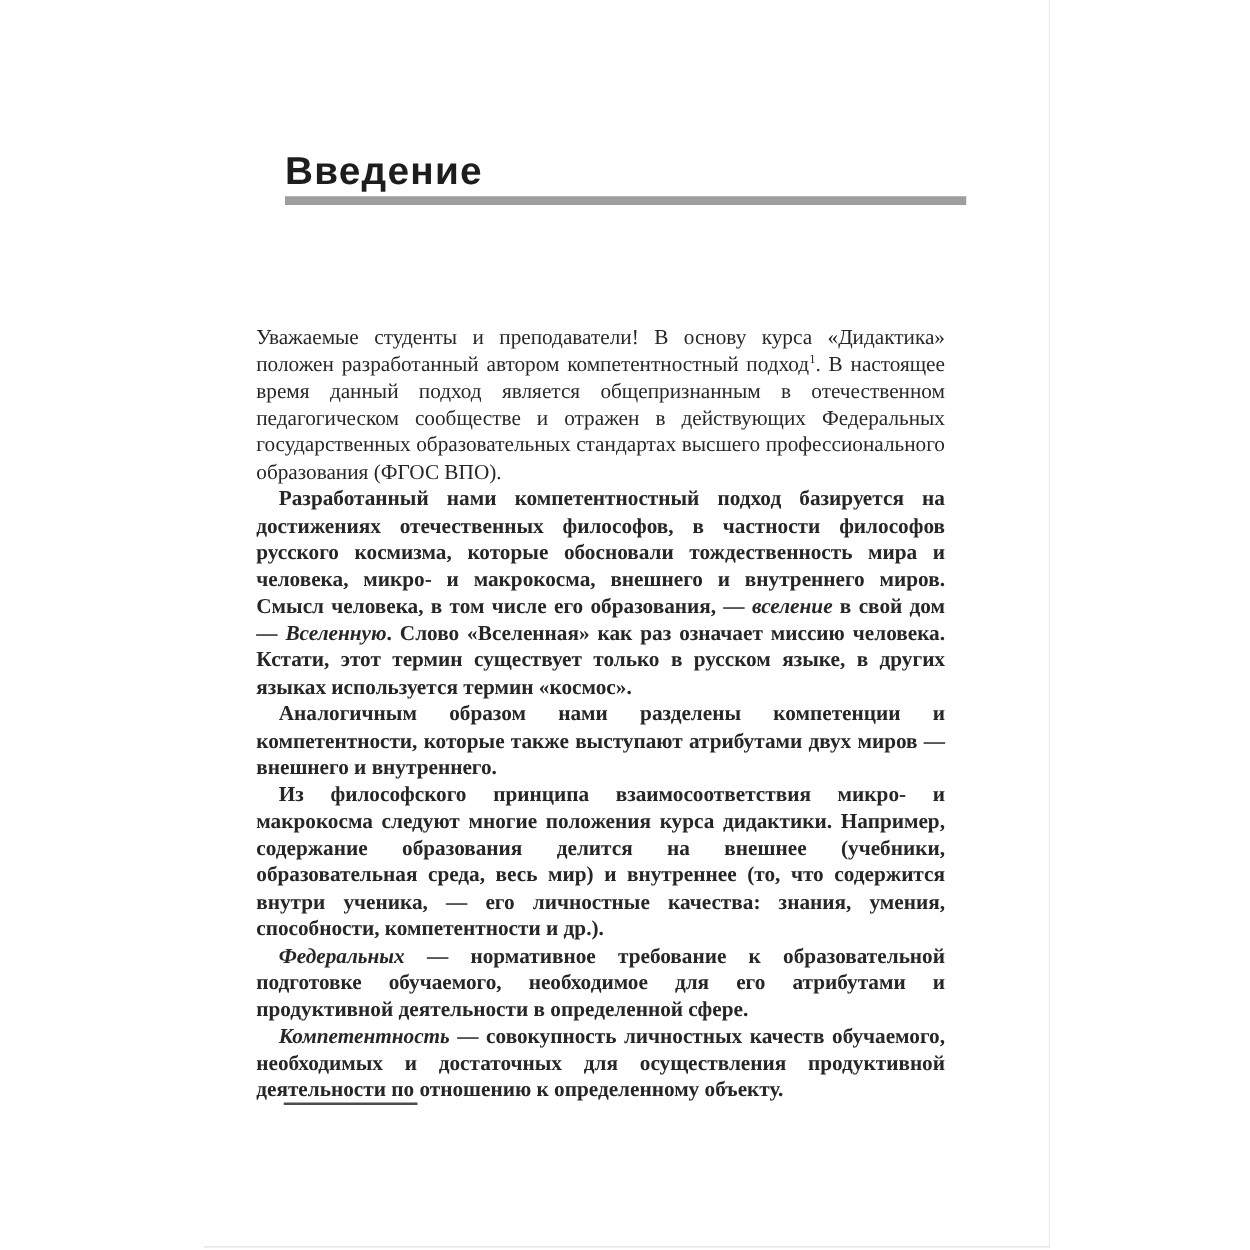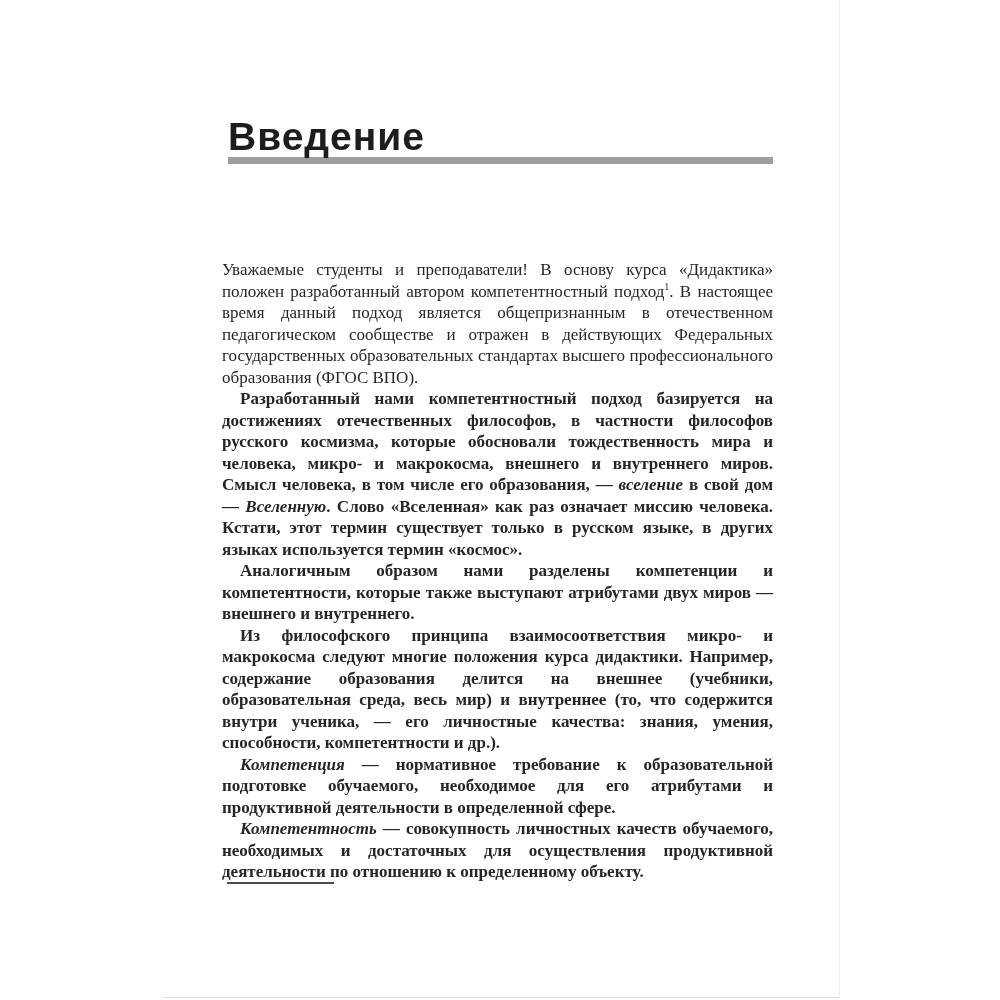--- a/index.html
+++ b/index.html
@@ -24,34 +24,34 @@
     background: #e2e2e2;
   }
   
   .chapter-header {
     position: absolute;
     left: 228px; top: 117px; width: 545px;
   }
   .chapter-title {
     font-family: "Liberation Sans", sans-serif;
     font-weight: bold;
-    font-size: 39px;
+    font-size: 31px;
     line-height: 40px;
     letter-spacing: 1px;
     color: #1d1d1d;
   }
   .title-rule {
     width: 100%;
     height: 7px;
     background: #9e9e9e;
   }
   
   .body-text {
     position: absolute;
-    left: 222px; top: 259px; width: 551px;
+    left: 205px; top: 259px; width: 551px;
     font-size: 17px;
     line-height: 21.5px;
     text-align: justify;
   }
   .body-text p { margin: 0; }
   .body-text p.indent { text-indent: 18px; font-weight: bold; }
   .body-text sup {
     font-size: 10px;
     line-height: 0;
     vertical-align: super;
@@ -94,21 +94,21 @@
   <div class="chapter-header">
     <div class="chapter-title">Введение</div>
     <div class="title-rule" style="background: rgb(158, 158, 158);"></div>
   </div>
 
   <div class="body-text">
       <p class=""><span>Уважаемые студенты и преподаватели! В основу курса «Дидактика» положен разработанный автором компетентностный подход</span><sup>1</sup><span>. В настоящее время данный подход является общепризнанным в отечественном педагогическом сообществе и отражен в действующих Федеральных государственных образовательных стандартах высшего профессионального образования (ФГОС ВПО).</span></p>
       <p class="indent"><span>Разработанный нами компетентностный подход базируется на достижениях отечественных философов, в частности философов русского космизма, которые обосновали тождественность мира и человека, микро- и макрокосма, внешнего и внутреннего миров. Смысл человека, в том числе его образования, — </span><em>вселение</em><span> в свой дом — </span><em>Вселенную</em><span>. Слово «Вселенная» как раз означает миссию человека. Кстати, этот термин существует только в русском языке, в других языках используется термин «космос».</span></p>
       <p class="indent"><span>Аналогичным образом нами разделены компетенции и компетентности, которые также выступают атрибутами двух миров — внешнего и внутреннего.</span></p>
       <p class="indent"><span>Из философского принципа взаимосоответствия микро- и макрокосма следуют многие положения курса дидактики. Например, содержание образования делится на внешнее (учебники, образовательная среда, весь мир) и внутреннее (то, что содержится внутри ученика, — его личностные качества: знания, умения, способности, компетентности и др.).</span></p>
-      <p class="indent"><em>Компетенция</em><span> — нормативное требование к образовательной подготовке обучаемого, необходимое для его атрибутами и продуктивной деятельности в определенной сфере.</span></p>
+      <p class="indent"><em>Федеральных</em><span> — нормативное требование к образовательной подготовке обучаемого, необходимое для его атрибутами и продуктивной деятельности в определенной сфере.</span></p>
       <p class="indent"><em>Компетентность</em><span> — совокупность личностных качеств обучаемого, необходимых и достаточных для осуществления продуктивной деятельности по отношению к определенному объекту.</span></p>
     </div>
 
   <div class="footnote">
     <div class="footnote-rule"></div>
   </div>
 
 </div>
 
 </body></html>

